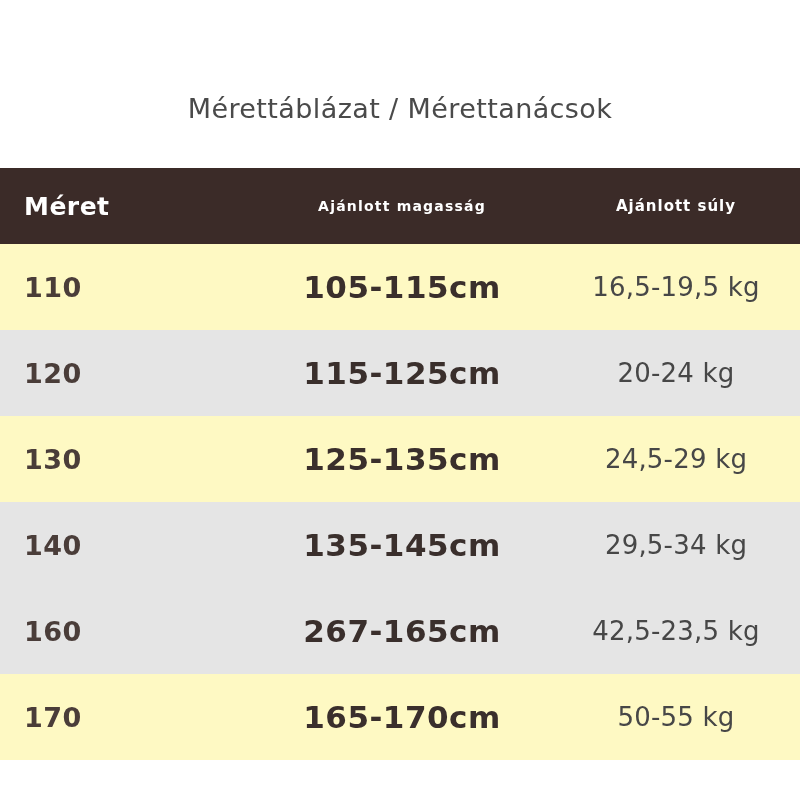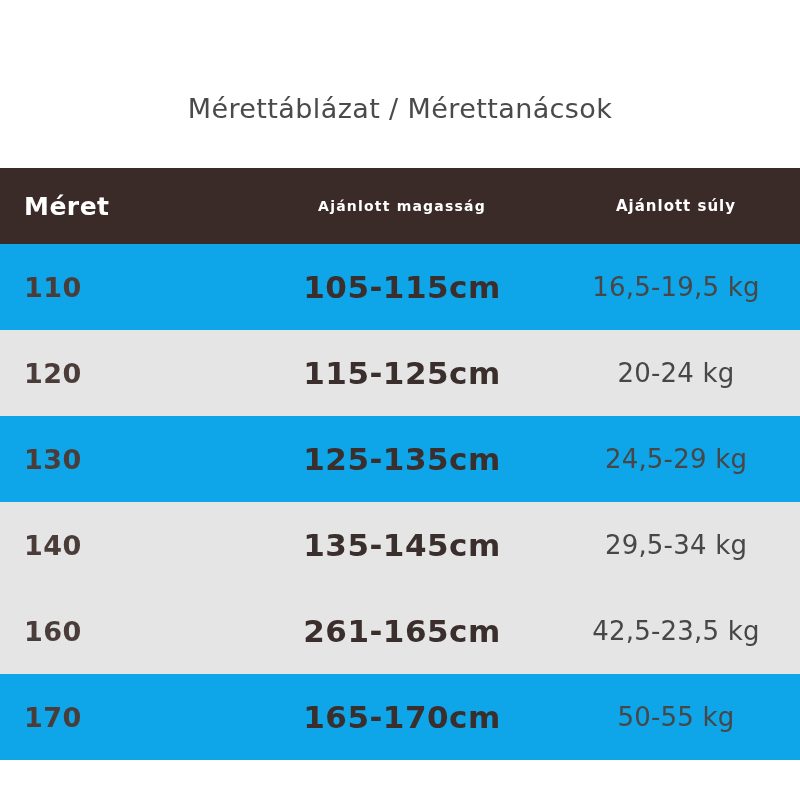--- a/index.html
+++ b/index.html
@@ -67,21 +67,21 @@
   th.h-weight {
     font-size: 15px;
     text-align: center;
     letter-spacing: 1.0px;
     font-weight: 700;
   }
 
   tbody tr {
     height: 86px;
   }
-  tbody tr.odd  td { background: #0ea5e9; }
+  tbody tr.odd  td { background: #fef9c3; }
   tbody tr.even td { background: #e5e5e5; }
 
   tbody td {
     padding: 0;
     vertical-align: middle;
     color: #3f3330;
   }
   td.size {
     font-size: 27px;
     font-weight: 700;
@@ -143,21 +143,21 @@
         <td class="height">125-135cm</td>
         <td class="weight">24,5-29 kg</td>
       </tr>
       <tr class="even">
         <td class="size">140</td>
         <td class="height">135-145cm</td>
         <td class="weight">29,5-34 kg</td>
       </tr>
       <tr class="even">
         <td class="size">160</td>
-        <td class="height">261-165cm</td>
+        <td class="height">267-165cm</td>
         <td class="weight">42,5-23,5 kg</td>
       </tr>
       <tr class="odd">
         <td class="size">170</td>
         <td class="height">165-170cm</td>
         <td class="weight">50-55 kg</td>
       </tr>
     </tbody>
   </table>
 

